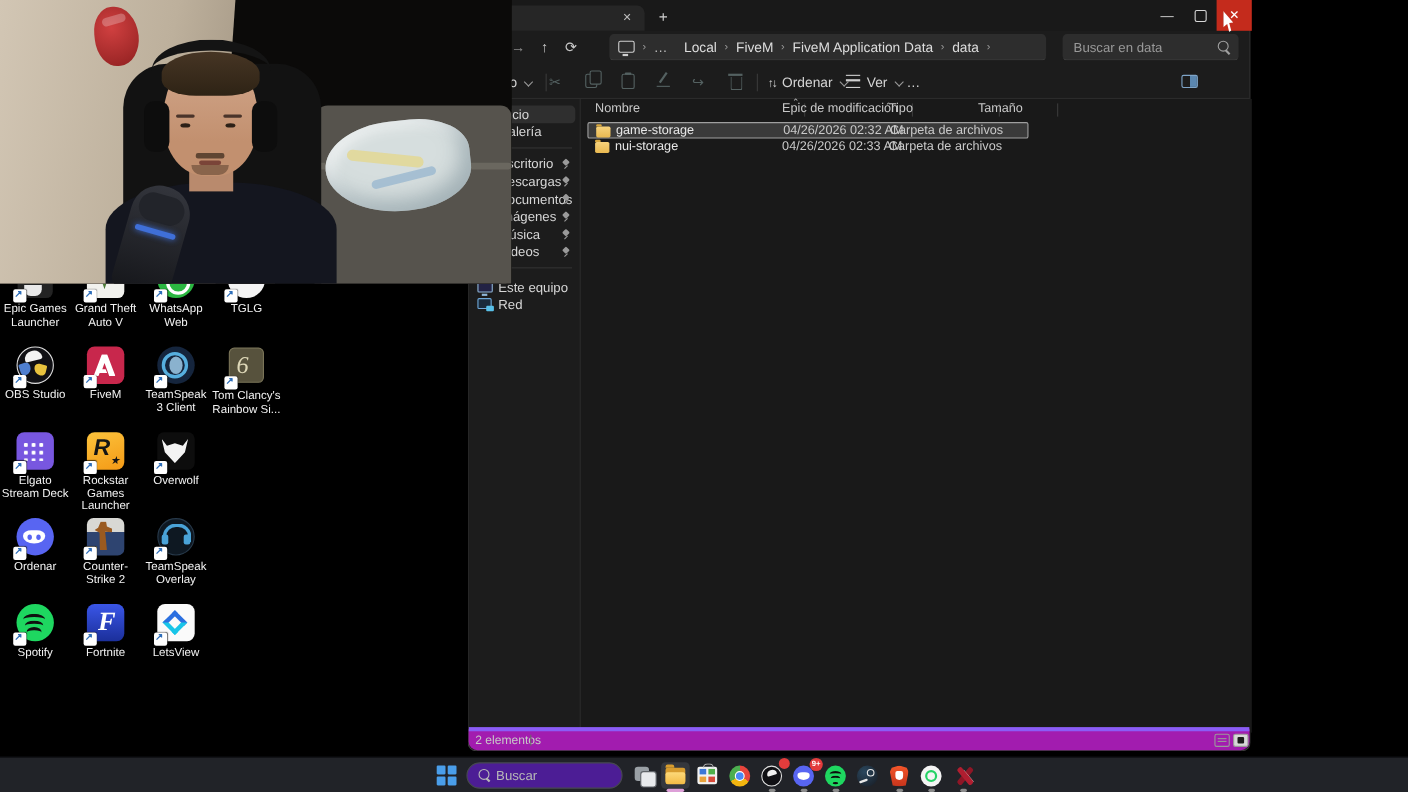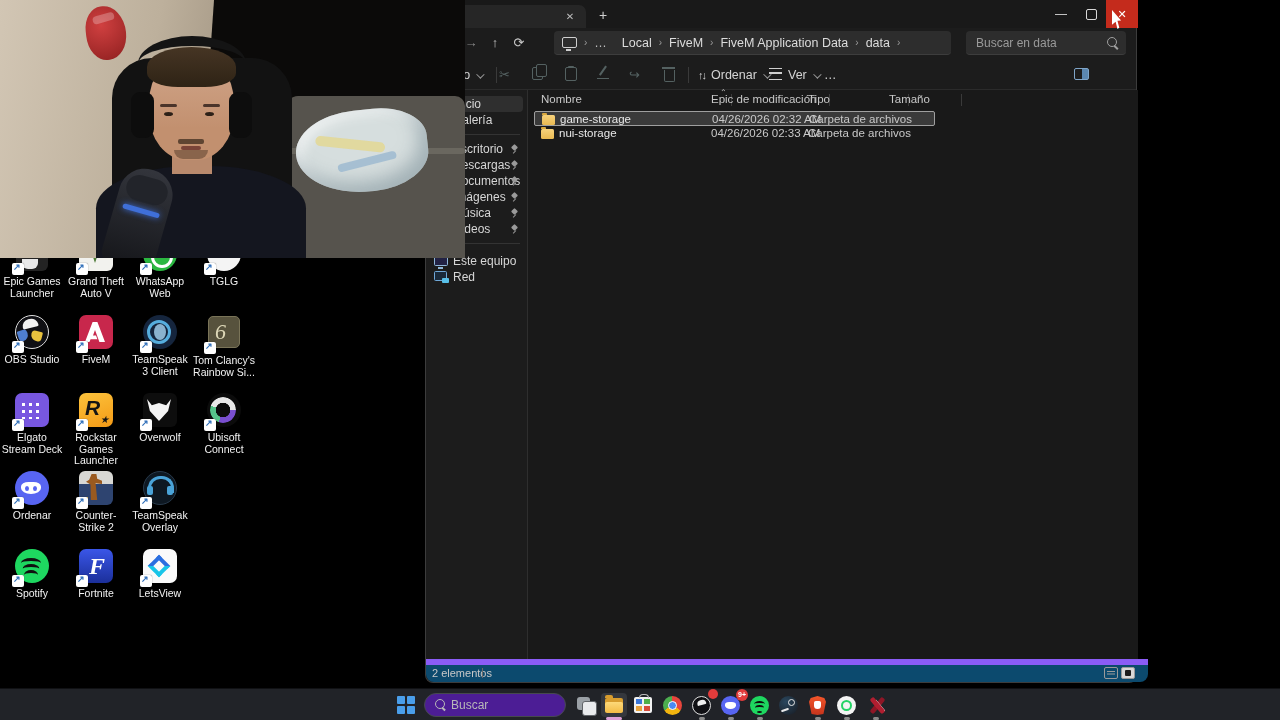--- a/index.html
+++ b/index.html
@@ -138,21 +138,21 @@
   .sortcaret{position:absolute;left:192px;top:-3px;color:#bdbdbd;font-size:8px;}
   
   .frow{position:absolute;left:108px;width:401px;height:15px;font-size:11.5px;color:#c9c9c9;box-sizing:border-box;}
   .frow.sel{background:#3a3a3a;border:1px solid #9f9f9f;border-radius:2px;text-decoration:underline;}
   .ficon{position:absolute;left:7px;top:2.5px;width:13px;height:10px;background:linear-gradient(180deg,#f6d27c,#e9b951);border-radius:1.5px;}
   .ficon::before{content:"";position:absolute;left:0;top:-2px;width:5px;height:2px;background:#d9a83e;border-radius:1px 1px 0 0;}
   .fname{position:absolute;left:25px;top:1px;color:#e8e8e8;}
   .fdate{position:absolute;left:177px;top:1px;}
   .ftype{position:absolute;left:274px;top:1px;}
   
-  .statusbar{position:absolute;left:0;bottom:0;width:100%;height:17px;background:#0c4a6e;border-top:6px solid #8b5cf6;border-radius:0 0 8px 8px;padding-left:12px;}
+  .statusbar{position:absolute;left:0;bottom:0;width:100%;height:17px;background:#a21caf;border-top:4px solid #8b5cf6;border-radius:0 0 8px 8px;}
   .stxt{position:absolute;left:6px;top:2px;font-size:11px;color:#c8c8c8;}
   .ssep{position:absolute;left:56px;top:3px;width:1px;height:10px;background:#6a6a6a;}
   .vbtn{position:absolute;top:2px;width:14px;height:12px;border:1.2px solid #9a9a9a;border-radius:2px;box-sizing:border-box;}
   .vbtn.lines::after{content:"";position:absolute;left:2px;top:2.5px;width:8px;height:1.2px;background:#9a9a9a;box-shadow:0 2.5px 0 #9a9a9a;}
   .vbtn.thumb{background:#d8d8d8;}
   .vbtn.thumb::after{content:"";position:absolute;left:3px;top:2px;width:6px;height:6px;background:#1c1c1c;border-radius:1px;}
 
   
   .webcam{position:absolute;left:0;top:0;width:465px;height:258px;background:#0e0c0a;overflow:hidden;z-index:3;box-shadow:inset 0 0 40px rgba(0,0,0,.35);}
   .wall{position:absolute;left:0;top:0;width:250px;height:258px;background:linear-gradient(100deg,#d2c6b4 0%,#bdb09c 55%,#978a78 100%);}
@@ -337,29 +337,20 @@
   </div>
   <div class="dicon" style="left:128px;top:392px">
     <div class="dart">
         <div class="i-overwolf">
           <i></i>
         </div>
         <span class="sc"></span>
       </div>
     <div class="dlbl">Overwolf</div>
   </div>
-  <div class="dicon" style="left:192px;top:392px">
-    <div class="dart">
-        <div class="i-ubisoft">
-          <i></i>
-        </div>
-        <span class="sc"></span>
-      </div>
-    <div class="dlbl">Ubisoft Connect</div>
-  </div>
 
   <div class="dicon" style="left:0px;top:470px">
     <div class="dart">
         <div class="i-discord">
           <i></i>
         </div>
         <span class="sc"></span>
       </div>
     <div class="dlbl">Ordenar</div>
   </div>

